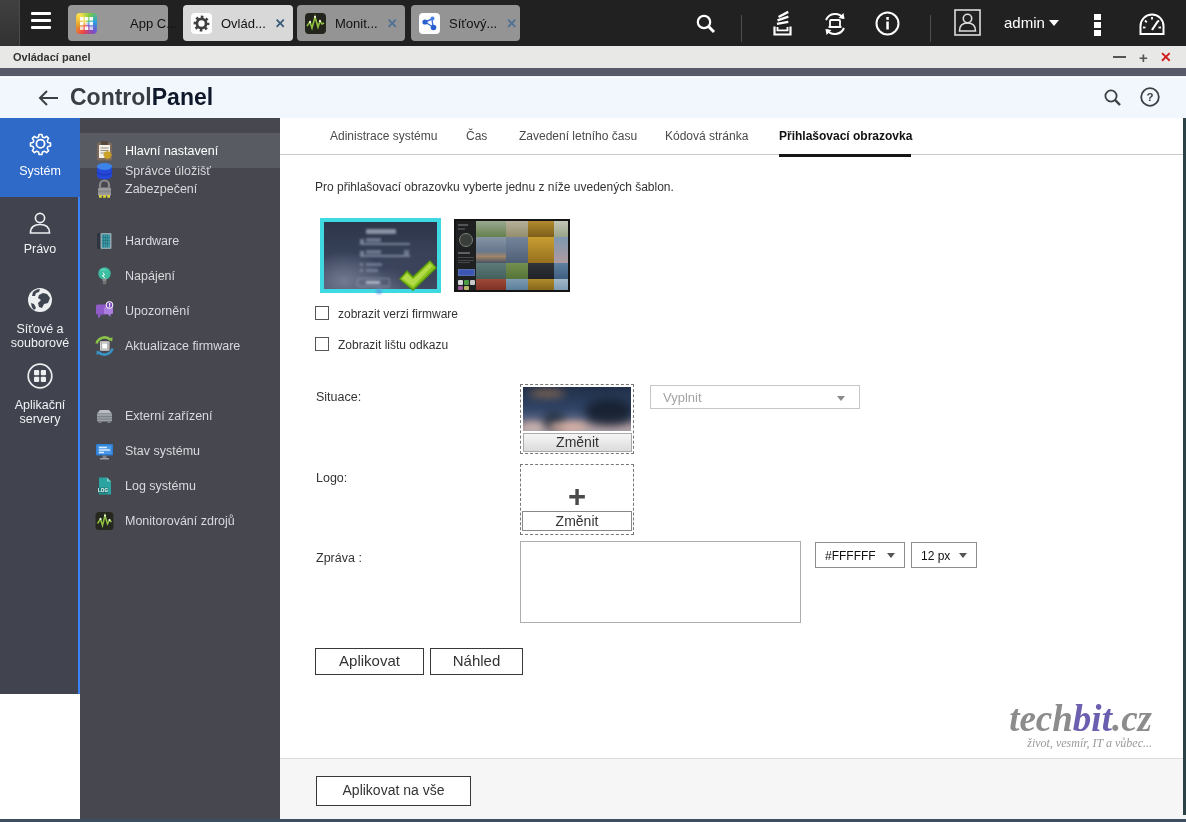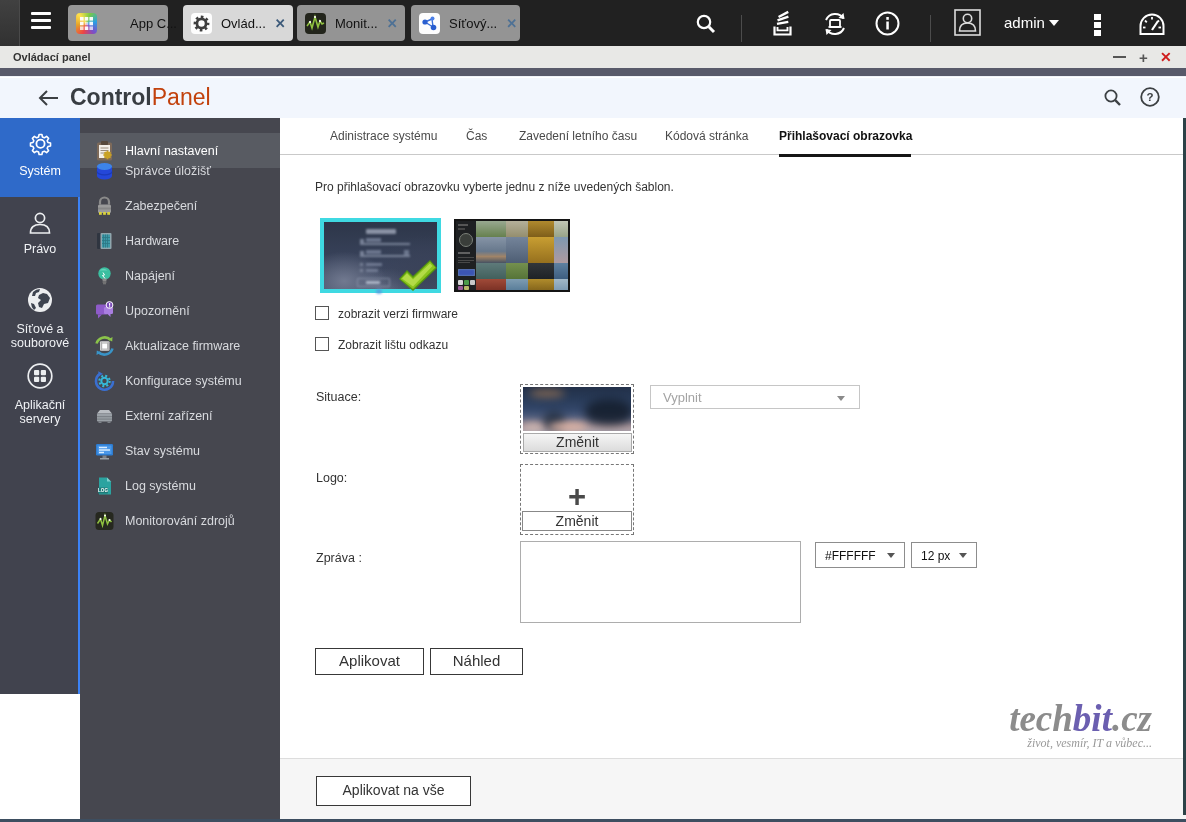--- a/index.html
+++ b/index.html
@@ -21,21 +21,21 @@
 #admintxt { color:#fff; font-size:15px; top:14px; }
 
 
 #titlebar { left:0; top:46px; width:1186px; height:22px; background:#e8e8e6; }
 #titlebar .t { position:absolute; left:13px; top:5px; font-size:11px; font-weight:bold; color:#333; }
 #darkstrip { left:0; top:68px; width:1186px; height:9px; background:#585a6a; border-bottom:1px solid #eef2f8; }
 
 
 #header { left:0; top:78px; width:1186px; height:40px; background:#f2f6fd; }
 #htitle { left:70px; top:6px; font-size:23px; color:#383d42; font-weight:bold; }
-#htitle span { color:#c2410c; font-weight:normal; }
+#htitle span { color:#0f172a; font-weight:bold; }
 
 
 #side1 { left:0; top:118px; width:80px; height:576px; background:#41434e; border-right:2px solid #3b82f6; }
 #sysitem { position:absolute; left:0; top:0; width:80px; height:79px; background:#2f6ac9; }
 .s1label { position:absolute; width:80px; text-align:center; color:#f0f2f5; font-size:12.5px; line-height:13.5px; }
 
 
 #side2 { left:80px; top:118px; width:200px; height:704px; background:#46474f; }
 #side2 .mitem { position:absolute; left:0; width:200px; height:35px; }
 #side2 .mitem.sel { background:#585b62; }
@@ -287,21 +287,21 @@
     <div class="mlabel">Hlavní nastavení</div>
   </div>
   <div class="mitem" style="top:35px;">
     <svg class="micon" viewBox="0 0 21 21">
         <path d="M3 6 v9.5 a7.5 3.4 0 0 0 15 0 v-9.5 z" fill="#2447d8"></path>
         <ellipse cx="10.5" cy="6" rx="7.5" ry="3.4" fill="#3d84ea"></ellipse>
         <path d="M3 11 a7.5 3.4 0 0 0 15 0" fill="none" stroke="#1b3ab8" stroke-width="1.2"></path>
       </svg>
     <div class="mlabel">Správce úložišť</div>
   </div>
-  <div class="mitem" style="top:70px;text-align:right;">
+  <div class="mitem" style="top:53px;text-align:right;">
     <svg class="micon" viewBox="0 0 21 21">
         <path d="M6 9 V6.5 a4.5 4.5 0 0 1 9 0 V9" fill="none" stroke="#8a8a8a" stroke-width="2.2"></path>
         <rect x="4" y="9" width="13" height="8.5" rx="1.5" fill="#9a9a9a"></rect>
         <rect x="4" y="12" width="13" height="2" fill="#868686"></rect>
         <rect x="5" y="16.5" width="2.8" height="2.8" fill="#d9d23c"></rect>
         <rect x="9.1" y="16.5" width="2.8" height="2.8" fill="#d9d23c"></rect>
         <rect x="13.2" y="16.5" width="2.8" height="2.8" fill="#d9d23c"></rect>
       </svg>
     <div class="mlabel">Zabezpečení</div>
   </div>
@@ -351,31 +351,20 @@
         <path d="M18.5 13 A8.5 8.5 0 0 1 4.5 16.8" fill="none" stroke="#3994c8" stroke-width="2.6"></path>
         <path d="M2.5 19.5 l0.3-4.4 4.2 2 z" fill="#3994c8"></path>
         <rect x="6" y="5.8" width="9.5" height="9.5" rx="1" fill="#dcdcdc"></rect>
         <rect x="7.8" y="7.6" width="5.9" height="5.9" fill="#fff" stroke="#aaa" stroke-width="0.8"></rect>
         <g stroke="#aaa" stroke-width="1">
           <line x1="7.3" y1="5.8" x2="7.3" y2="15.3"></line>
           <line x1="14.2" y1="5.8" x2="14.2" y2="15.3"></line>
         </g>
       </svg>
     <div class="mlabel">Aktualizace firmware</div>
-  </div>
-  <div class="mitem" style="top:245px;">
-    <svg class="micon" viewBox="0 0 21 21">
-        <path d="M19 10.5 A8.5 8.5 0 1 1 6 3.4" fill="none" stroke="#3a6fd0" stroke-width="2.6"></path>
-        <path d="M4.2 0.8 l0.6 4.4 4.3-1.6 z" fill="#3a6fd0"></path>
-        <g transform="translate(10.5,10.5)">
-          <circle r="3.2" fill="none" stroke="#35b8d8" stroke-width="2"></circle>
-          <circle r="5.2" fill="none" stroke="#35b8d8" stroke-width="2" stroke-dasharray="2 2.1"></circle>
-        </g>
-      </svg>
-    <div class="mlabel">Konfigurace systému</div>
   </div>
   <div class="mitem" style="top:280px;">
     <svg class="micon" viewBox="0 0 21 21">
         <path d="M3 8 l3-3.5 h9 l3 3.5 z" fill="#b9bdc2"></path>
         <rect x="3" y="8" width="15" height="8" rx="1" fill="#9aa0a6"></rect>
         <rect x="3" y="10.5" width="15" height="1.2" fill="#7d8288"></rect>
         <rect x="3" y="13" width="15" height="1.2" fill="#7d8288"></rect>
         <rect x="4.5" y="16" width="3" height="1.5" fill="#7d8288"></rect>
         <rect x="13.5" y="16" width="3" height="1.5" fill="#7d8288"></rect>
       </svg>

